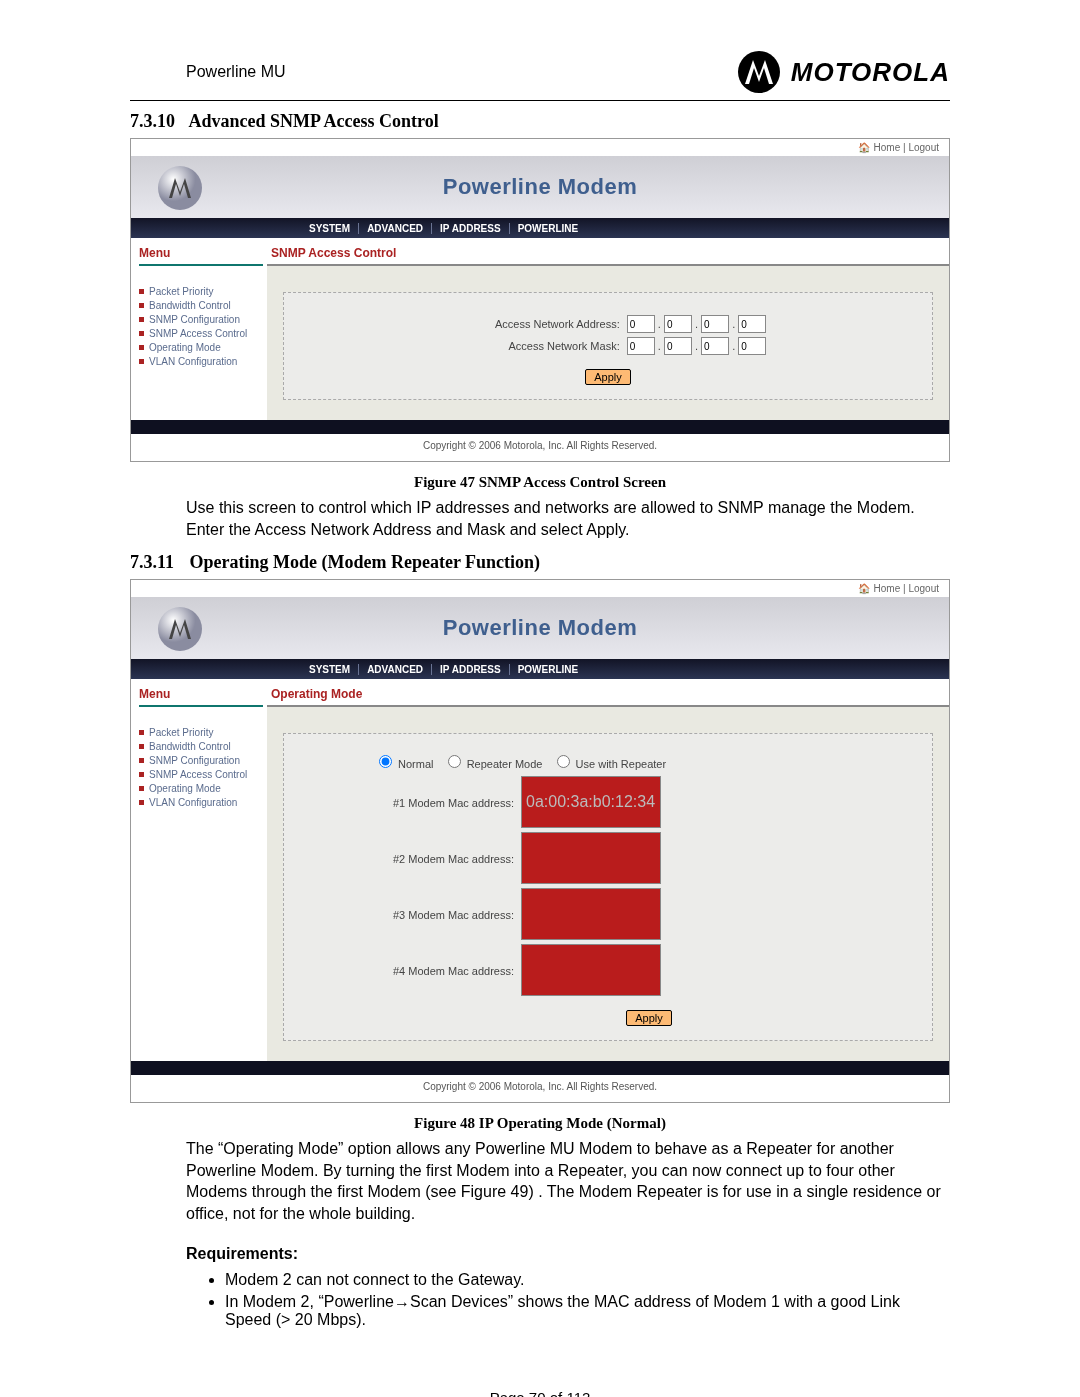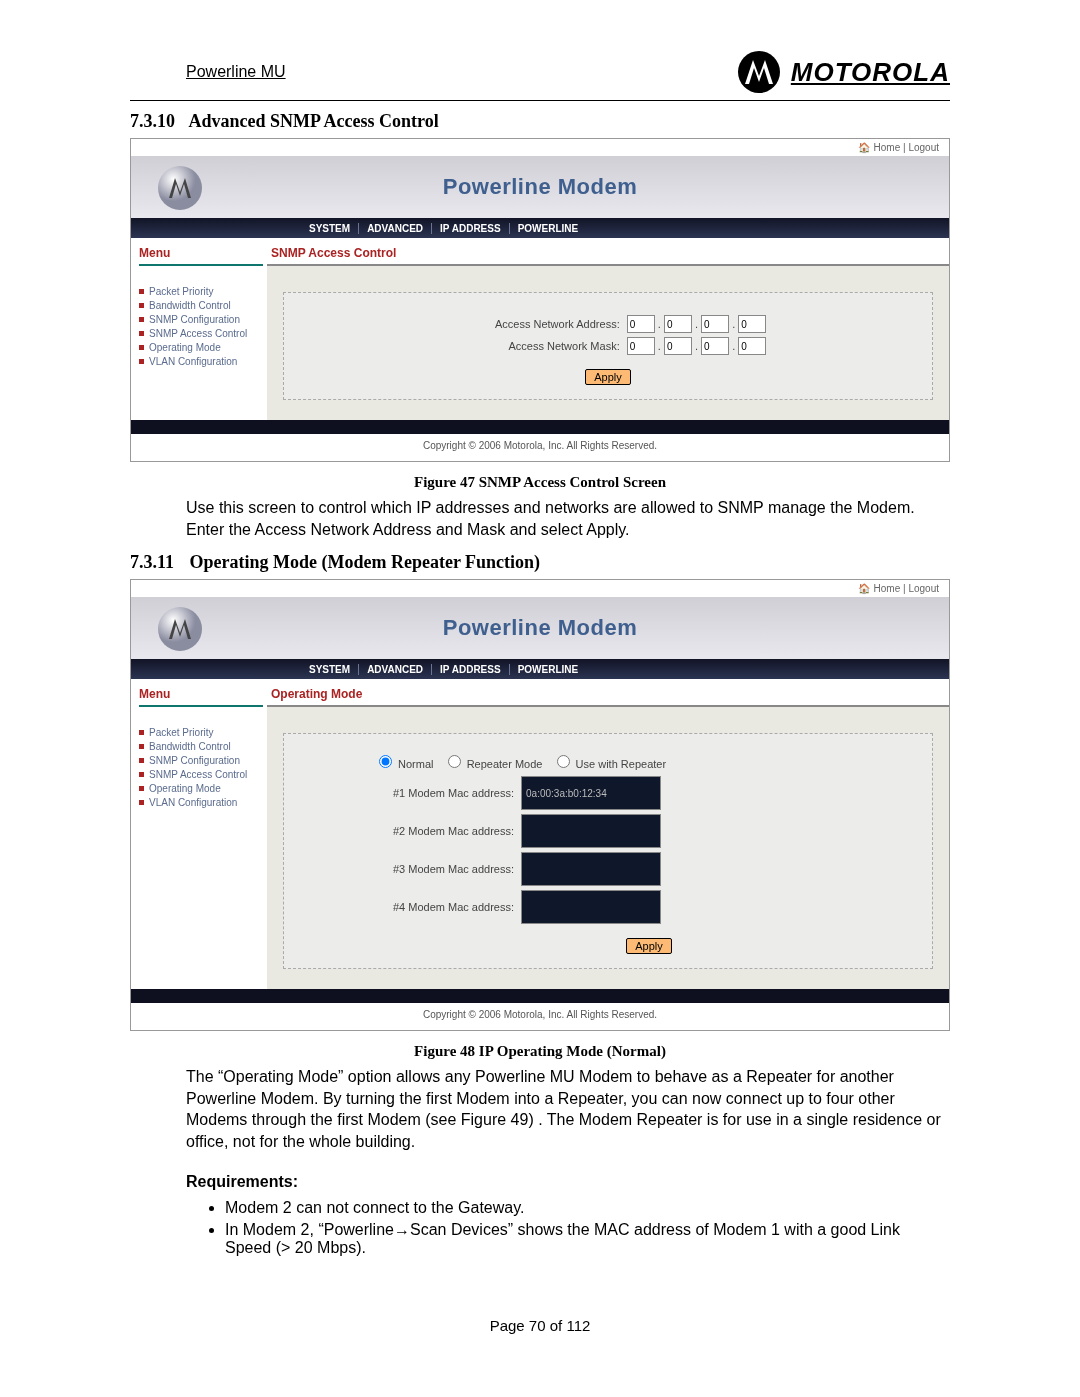--- a/index.html
+++ b/index.html
@@ -13,21 +13,20 @@
     width: 1080px;
     margin: 0 auto;
     box-sizing: border-box;
     padding: 50px 130px 60px 130px;
   }
   .top-row {
     display: flex;
     justify-content: space-between;
     align-items: center;
     margin-bottom: 6px;
-    text-decoration: underline;
   }
   .prod-label {
     font-size: 16px;
     padding-left: 56px;
   }
   .moto-logo {
     display: flex;
     align-items: center;
     gap: 10px;
   }
@@ -178,22 +177,22 @@
     font-size: 11px;
     color: #444;
   }
   .ui-form-box .row { margin: 4px 0; }
   .ui-form-box .lbl { display: inline-block; width: 170px; text-align: right; margin-right: 4px; }
   .ui-form-box input.oct {
     width: 22px; height: 16px; font-size: 10px; text-align: left; padding: 0 2px;
     border: 1px solid #888; background: #fff;
   }
   .ui-form-box input.mac {
-    width: 130px; height: 16px; font-size: 10px; padding: 8px 4px;
-    border: 1px solid #888; background: #0f172a; color: #bbb;
+    width: 130px; height: 16px; font-size: 16px; padding: 17px 4px;
+    border: 1px solid #888; background: #b91c1c; color: #bbb;
   }
   .ui-form-box button.apply {
     font-size: 11px; padding: 1px 8px; margin-top: 10px;
     background: #fdba74; border: 1px solid #000000; border-radius: 2px;
   }
   .radio-row { margin-bottom: 6px; }
   .radio-row label { margin-right: 6px; color: #444; }
   .ui-blackbar { background: #0e1020; height: 14px; }
   .ui-copy {
     text-align: center;

